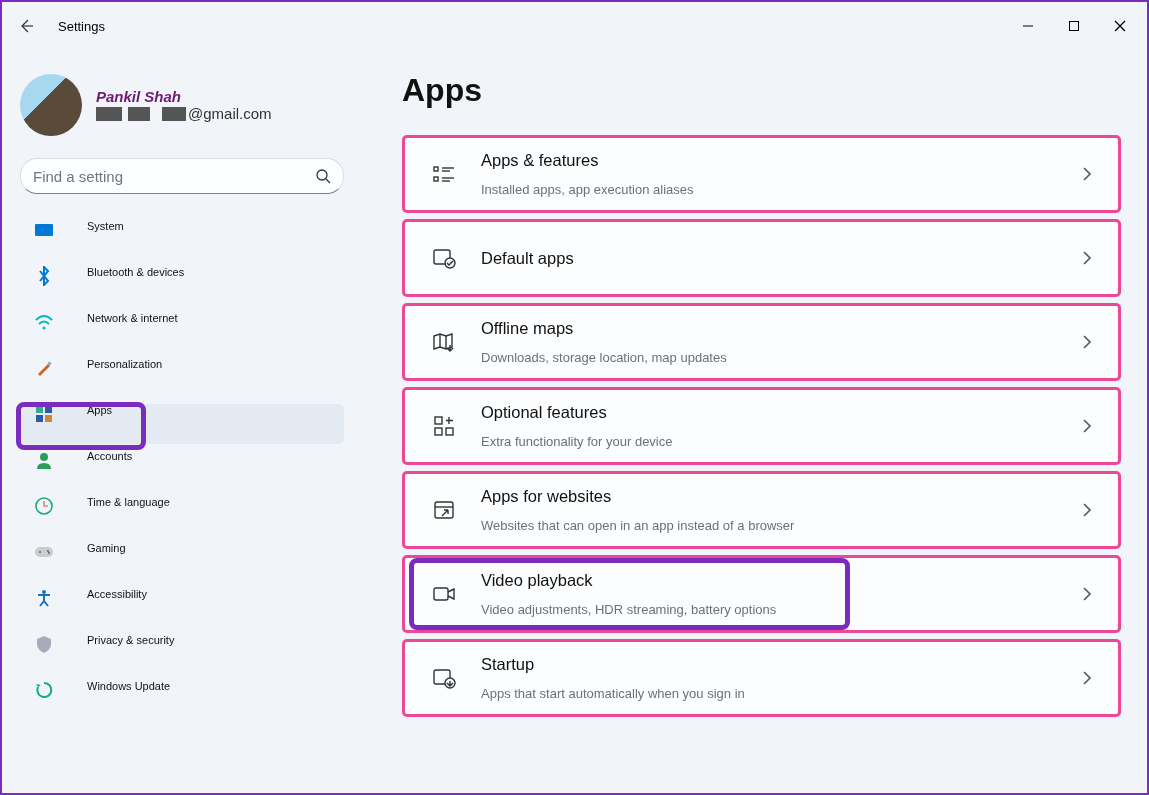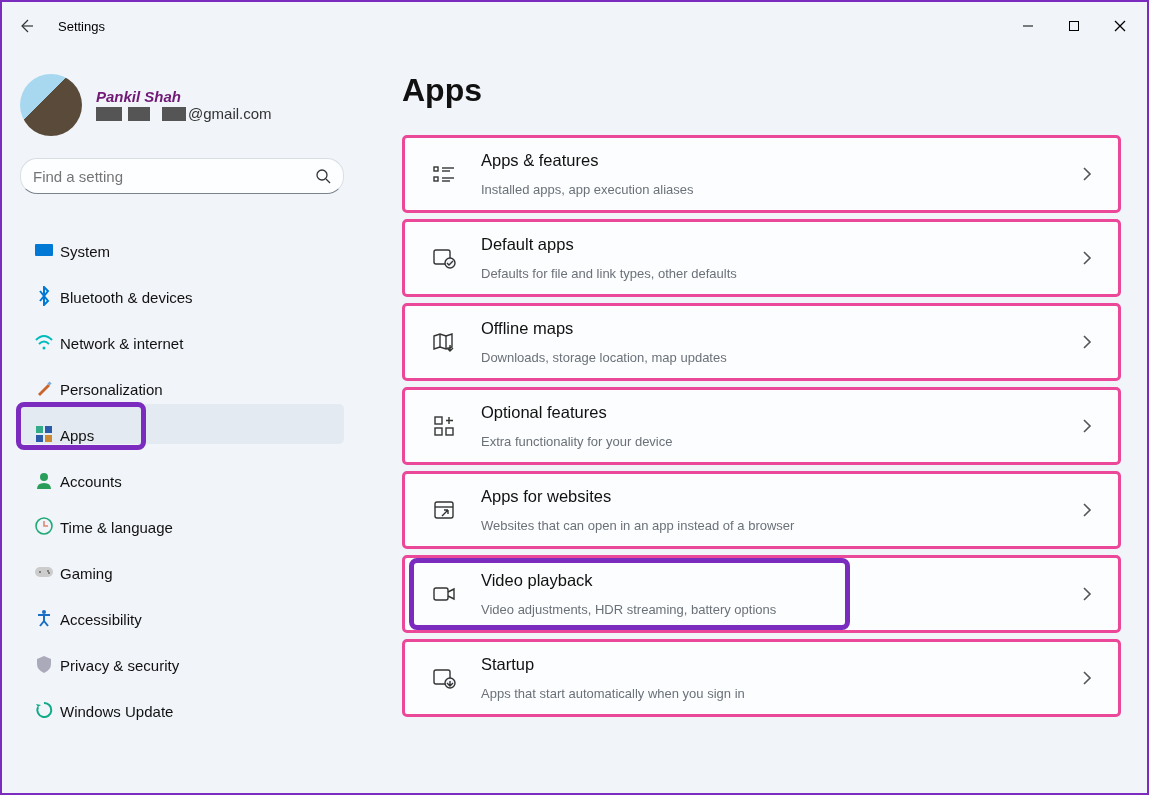--- a/index.html
+++ b/index.html
@@ -12,21 +12,21 @@
   .content { display:flex; height:calc(100% - 48px); }
   .sidebar { width:360px; padding:10px 18px 0 18px; display:flex; flex-direction:column; overflow:hidden; }
   .profile { display:flex; align-items:center; gap:14px; margin:14px 0 22px 0; }
   .avatar { width:62px; height:62px; border-radius:50%; background:linear-gradient(135deg,#a8d8f0 40%,#5a4a3a 40%); background-size:cover; flex:none; }
   .profile-name { font-weight:600; font-size:15px; color:#701a75;font-style:italic; }
   .profile-email { font-size:15px; color:#333; display:flex; align-items:center; gap:2px; }
   .redact { display:inline-block; background:#555; height:14px; }
   .search { display:flex; align-items:center; background:#fdfeff; border:1px solid #d9dee4; border-bottom:1.5px solid #7a8290; border-radius:17px; height:36px; padding:0 12px; margin-bottom:26px; }
   .search input { flex:1; border:none; outline:none; background:transparent; font-size:15px; color:#333; }
   .nav { display:flex; flex-direction:column; gap:6px; }
-  .nav-item { display:flex; align-items:flex-end; gap:6px; height:40px; padding:0 14px; border-radius:5px; cursor:pointer; font-size:15px; color:#111; }
+  .nav-item { display:flex; align-items:flex-start; gap:33px; height:40px; padding:0 14px; border-radius:5px; cursor:pointer; font-size:11px; color:#111; }
   .nav-item.active { background:#e4eaf2; position:relative; }
   .nav-icon { width:20px; height:20px; display:flex; align-items:center; justify-content:center; flex:none; }
   .highlight-sb { position:absolute; border:5px solid #7b2cbf; border-radius:8px; pointer-events:none; }
   .main { flex:1; padding:22px 26px 0 40px; overflow:hidden; }
   .page-title { font-size:32px; font-weight:600; margin-bottom:26px; color:#111; }
   .cards { display:flex; flex-direction:column; gap:6px; }
   .card { background:#fcfdfe; border:3px solid #ec4899; border-radius:5px; height:78px; display:flex; align-items:center; padding:0 26px; cursor:pointer; position:relative; }
   .card-icon { width:26px; height:26px; margin-right:24px; display:flex; align-items:center; justify-content:center; flex:none; color:#333; }
   .card-title { font-size:16.5px; color:#111; font-weight:400; }
   .card-sub { font-size:13px; color:#6b7178; margin-top:12px; }
@@ -216,21 +216,20 @@
         <div class="card">
           <div class="card-icon">
             <svg width="24" height="22" viewBox="0 0 24 22" stroke="#333" fill="none" stroke-width="1.4">
               <rect x="2" y="3" width="16" height="14" rx="2"></rect>
               <circle cx="18" cy="16" r="5" fill="#f1f5fa"></circle>
               <path d="M15 16 L17 18 L21 14"></path>
             </svg>
           </div>
           <div>
             <div class="card-title">Default apps</div>
-            <div class="card-sub">Defaults for file and link types, other defaults</div>
           </div>
           <div class="chev">
             <svg width="10" height="14">
               <path d="M2 1 L8 7 L2 13" stroke="#555" fill="none" stroke-width="1.6"></path>
             </svg>
           </div>
         </div>
         <div class="card">
           <div class="card-icon">
             <svg width="24" height="22" viewBox="0 0 24 22" stroke="#333" fill="none" stroke-width="1.4">

